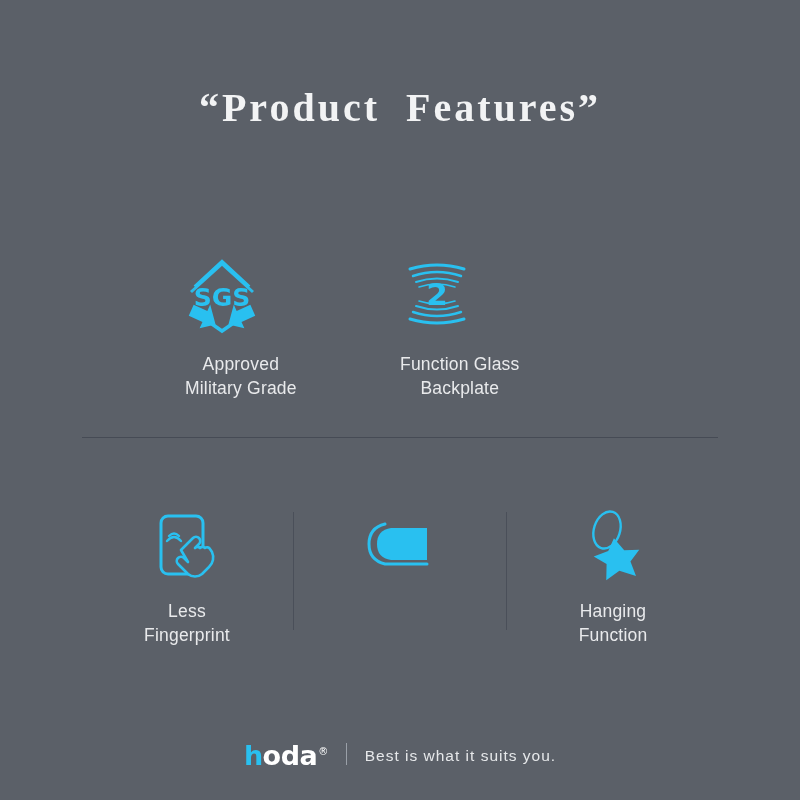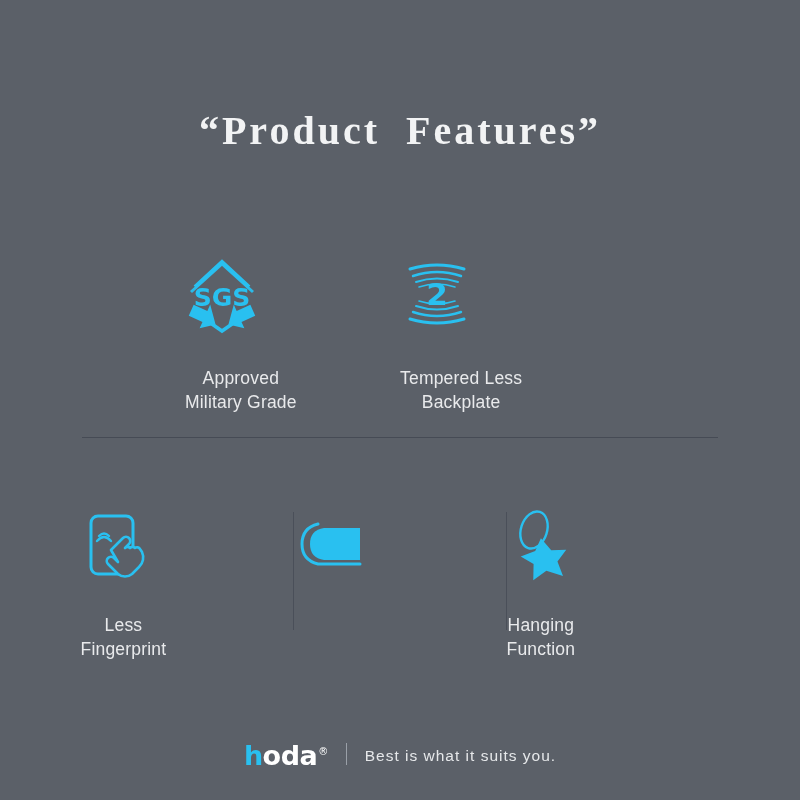--- a/index.html
+++ b/index.html
@@ -17,21 +17,21 @@
   .page {
     position: relative;
     width: 800px;
     height: 800px;
     box-sizing: border-box;
   }
 
   
   .title-wrap {
     position: absolute;
-    top: 107px;
+    top: 84px;
     left: 0;
     width: 800px;
     text-align: center;
   }
   .title {
     font-family: "Liberation Serif", "DejaVu Serif", serif;
     font-size: 40px;
     font-weight: bold;
     color: #f2f3f4;
     letter-spacing: 3px;
@@ -55,21 +55,21 @@
     flex-direction: column;
     align-items: flex-start;
   }
   .feature-top .icon-box {
     height: 88px;
     display: flex;
     align-items: center;
     justify-content: center;
   }
   .feat-label {
-    margin-top: 28px;
+    margin-top: 14px;
     text-align: center;
     color: #e9eaec;
     font-size: 17.5px;
     line-height: 24px;
     white-space: pre-line;
     letter-spacing: 0.2px;
   }
 
   
   .hr {
@@ -88,21 +88,21 @@
     left: 0;
     width: 800px;
     display: flex;
     justify-content: center;
     align-items: flex-start;
   }
   .feature-bot {
     width: 213px;
     display: flex;
     flex-direction: column;
-    align-items: flex-start;
+    align-items: center;
     position: relative;
   }
   .feature-bot .icon-box {
     height: 80px;
     display: flex;
     align-items: center;
     justify-content: center;
   }
   .vdiv {
     position: absolute;
@@ -197,21 +197,21 @@
             <path d="M19 30 Q37 24 55 30" stroke-width="1.6"></path>
 
             <path d="M19 44 Q37 50 55 44" stroke-width="1.6"></path>
             <path d="M16 49 Q37 56 58 49" stroke-width="2"></path>
             <path d="M13 55 Q37 63 61 55" stroke-width="2.4"></path>
             <path d="M10 62 Q37 70 64 62" stroke-width="3"></path>
           </g>
           <text x="37" y="48" text-anchor="middle" font-family="'DejaVu Sans','Liberation Sans',sans-serif" font-size="31" font-weight="bold" fill="#29c0f0">2</text>
         </svg>
       </div>
-      <div class="feat-label">Tempered Less
+      <div class="feat-label">Function Glass
 Backplate</div>
     </div>
 
   </div>
 
   <div class="hr"></div>
 
   <div class="row-bottom">
 
     <div class="feature-bot">

